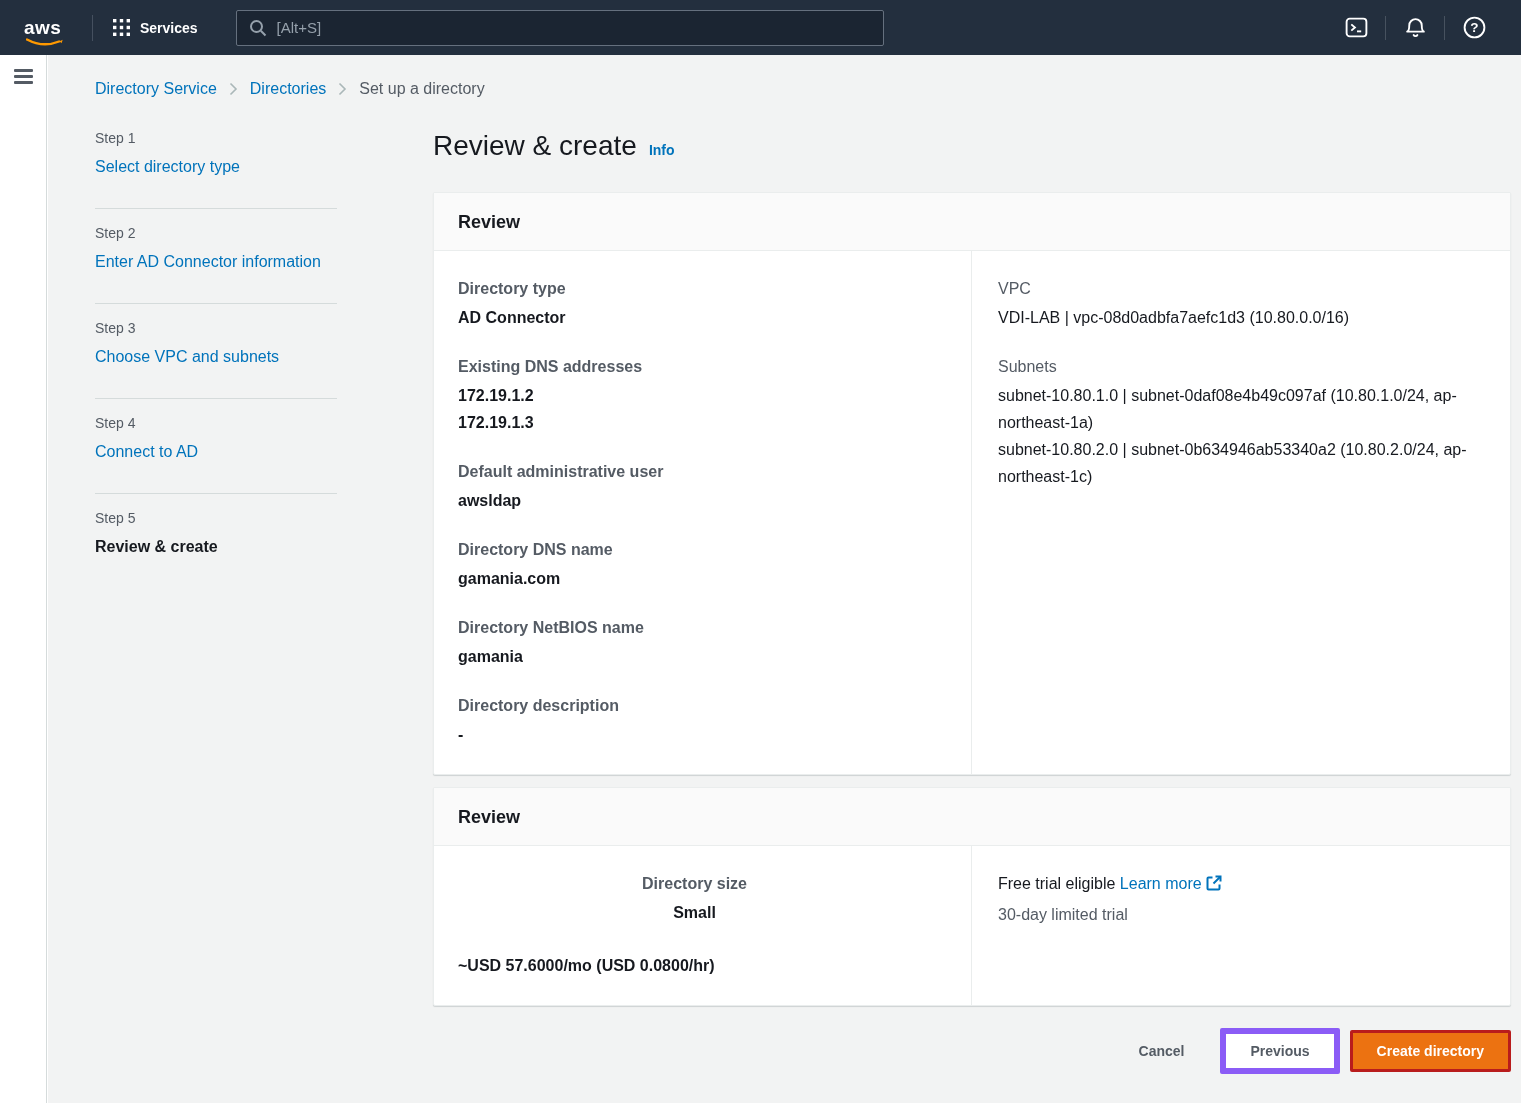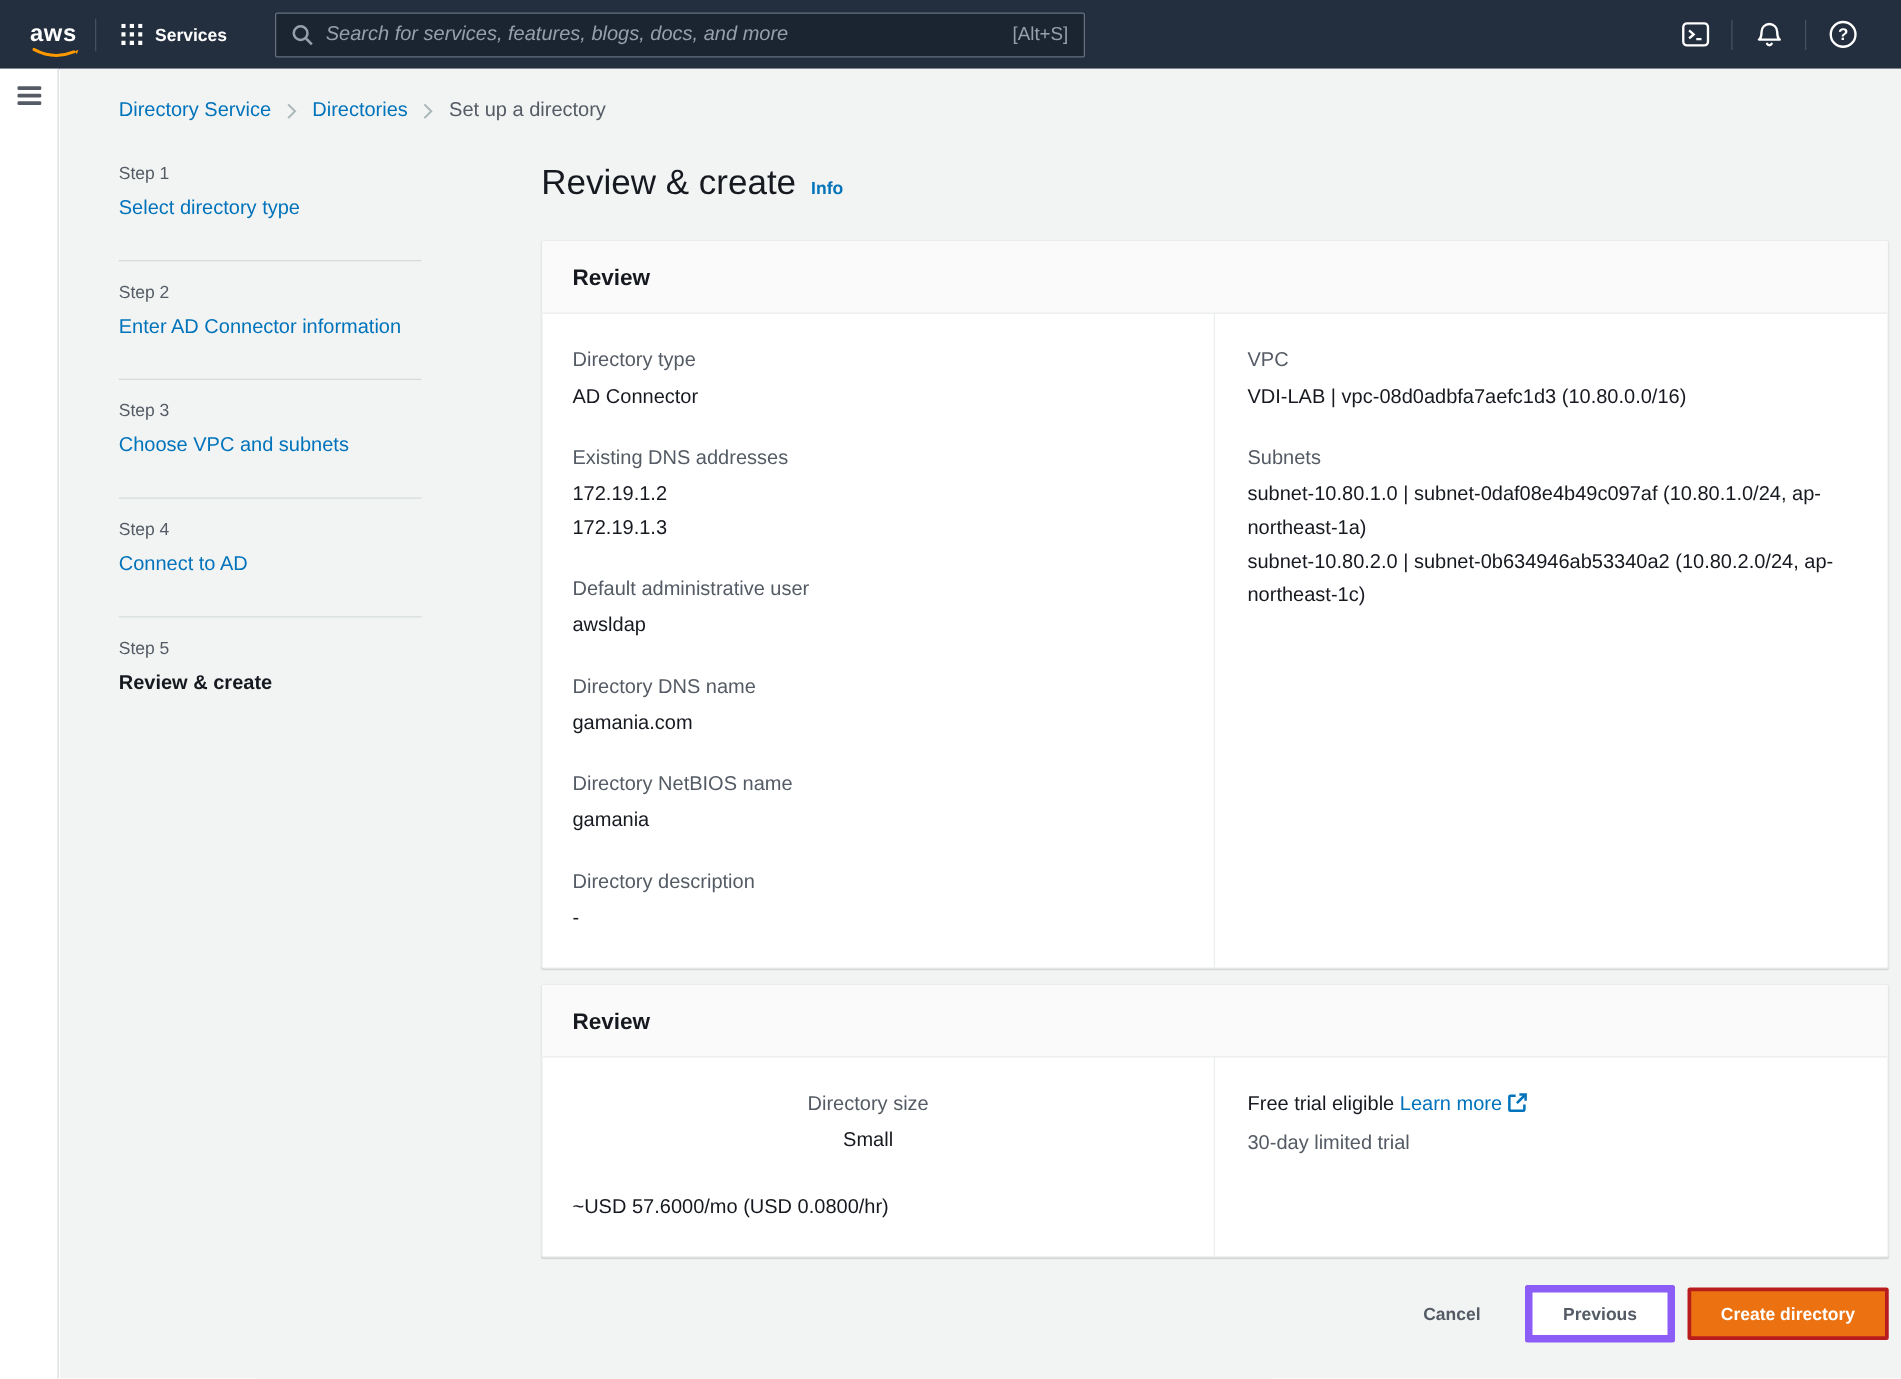--- a/index.html
+++ b/index.html
@@ -2,21 +2,21 @@
 <html><head>
 <meta charset="utf-8">
 <style>
   * { margin:0; padding:0; box-sizing:border-box; }
   html,body { background:#fff; }
   body { font-family:"Liberation Sans", sans-serif; color:#16191f; }
   .viewport { position:relative; width:1521px; height:1103px; overflow:hidden; background:#fff; }
 
   
   .topnav { position:relative; height:55px; background:#232f3e; display:flex; align-items:center; padding:0 18px 0 24px; }
-  .aws-logo { position:relative; width:42px; margin-right:10px; }
+  .aws-logo { position:relative; width:42px; margin-right:26px; }
   .aws-logo .aws-text { color:#fff; font-weight:bold; font-size:19px; letter-spacing:.5px; line-height:20px; }
   .aws-logo svg { position:absolute; left:2px; top:20px; }
   .nav-divider { width:1px; height:26px; background:#45505f; }
   .services-btn { display:flex; align-items:center; gap:10px; color:#fff; font-size:14px; font-weight:bold; padding:0 20px; height:55px; cursor:pointer; }
   .search-wrap { margin-left:18px; width:648px; height:36px; background:#1b2532; border:1px solid #65707e; border-radius:2px; display:flex; align-items:center; padding:0 12px; gap:10px; }
   .search-input { flex:1; background:transparent; border:none; outline:none; color:#d5dbdb; font-size:16px; font-style:italic; font-family:"Liberation Sans", sans-serif; }
   .search-input::placeholder { color:#95a0ab; opacity:1; }
   .search-shortcut { color:#95a0ab; font-size:15px; }
   .nav-right { margin-left:auto; display:flex; align-items:center; }
   .nav-icon-btn { width:58px; height:55px; display:flex; align-items:center; justify-content:center; cursor:pointer; }
@@ -48,21 +48,21 @@
   
   .main { flex:1; max-width:1078px; }
   .page-title-row { display:flex; align-items:baseline; gap:12px; }
   h1.page-title { font-size:28px; font-weight:400; color:#16191f; line-height:36px; }
   .info-link { color:#0073bb; font-size:14px; font-weight:bold; text-decoration:none; cursor:pointer; }
 
   .panel { margin-top:28px; background:#fff; border:1px solid #eaeded; border-radius:2px; box-shadow:0 1px 1px 0 rgba(0,28,36,.15); }
   .panel-header { background:#fafafa; border-bottom:1px solid #eaeded; padding:19px 24px 17px; }
   .panel-title { font-size:18px; font-weight:bold; color:#16191f; }
   .panel-body { display:flex; }
-  .col-left { width:538px; flex:none; border-right:1px solid #eaeded; padding:24px 40px 26px 24px; }
+  .col-left { width:538px; flex:none; border-right:1px solid #eaeded; padding:24px 40px 26px 24px;font-weight:bold; }
   .col-right { flex:1; padding:24px 24px 26px 26px; }
   .field { margin-bottom:22px; }
   .field:last-child { margin-bottom:0; }
   .field-label { color:#545b64; font-size:16px; line-height:27px; margin-bottom:2px; }
   .field-value { color:#16191f; font-size:16px; line-height:27px; }
   .price-line { margin-top:26px; }
   .trial-line { font-size:16px; line-height:27px; color:#16191f; }
   .trial-line a { color:#0073bb; text-decoration:none; cursor:pointer; }
   .ext-icon { vertical-align:-2px; margin-left:4px; }
   .trial-note { color:#545b64; font-size:16px; line-height:27px; margin-top:4px; }
@@ -101,21 +101,20 @@
           <rect x="6.8" y="13.6" width="3.4" height="3.4"></rect>
           <rect x="13.6" y="13.6" width="3.4" height="3.4"></rect>
       </svg>
       <span>Services</span>
     </div>
     <div class="search-wrap">
       <svg width="18" height="18" viewBox="0 0 18 18" fill="none" stroke="#95a0ab" stroke-width="2">
         <circle cx="7.5" cy="7.5" r="5.5"></circle>
           <line x1="11.8" y1="11.8" x2="16.5" y2="16.5"></line>
       </svg>
-      <input class="search-input" type="text" placeholder="Search for services, features, blogs, docs, and more" style="">
       <span class="search-shortcut">[Alt+S]</span>
     </div>
     <div class="nav-right">
       <div class="nav-icon-btn">
         <svg width="25" height="25" viewBox="0 0 24 24" fill="none" stroke="#fff" stroke-width="1.8">
           <rect x="2.5" y="3.5" width="19" height="17" rx="3"></rect>
           <polyline points="7,9 10.5,12 7,15"></polyline>
           <line x1="12.5" y1="15.7" x2="16.5" y2="15.7"></line>
         </svg>
       </div>

